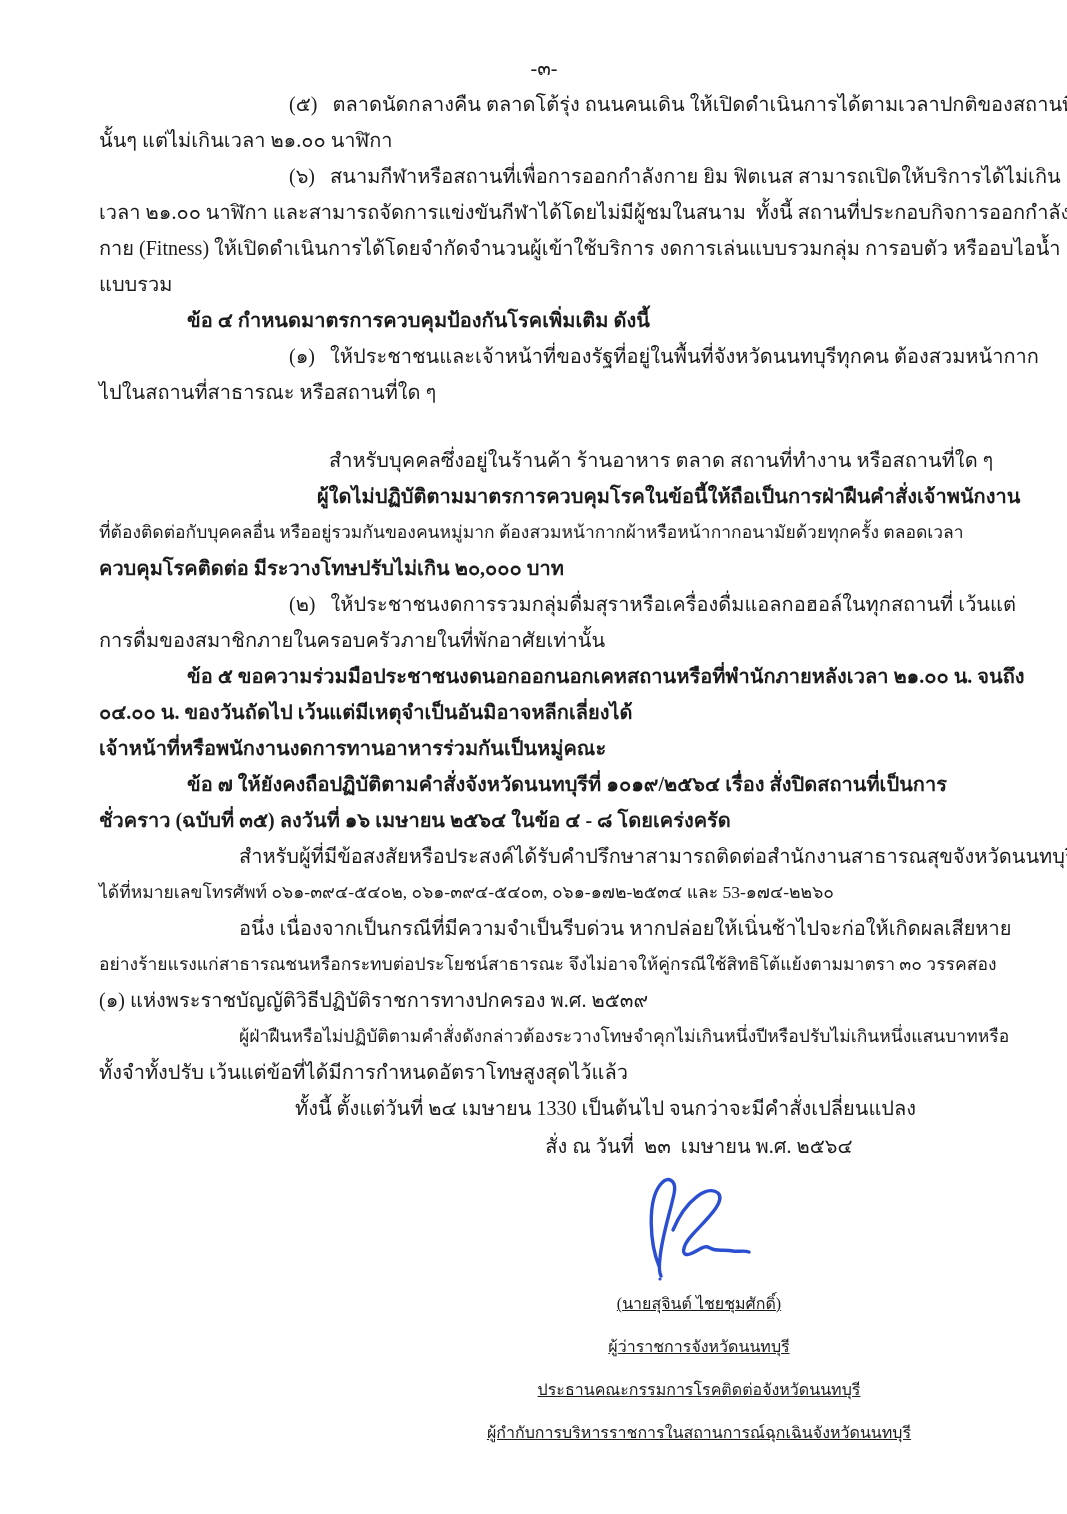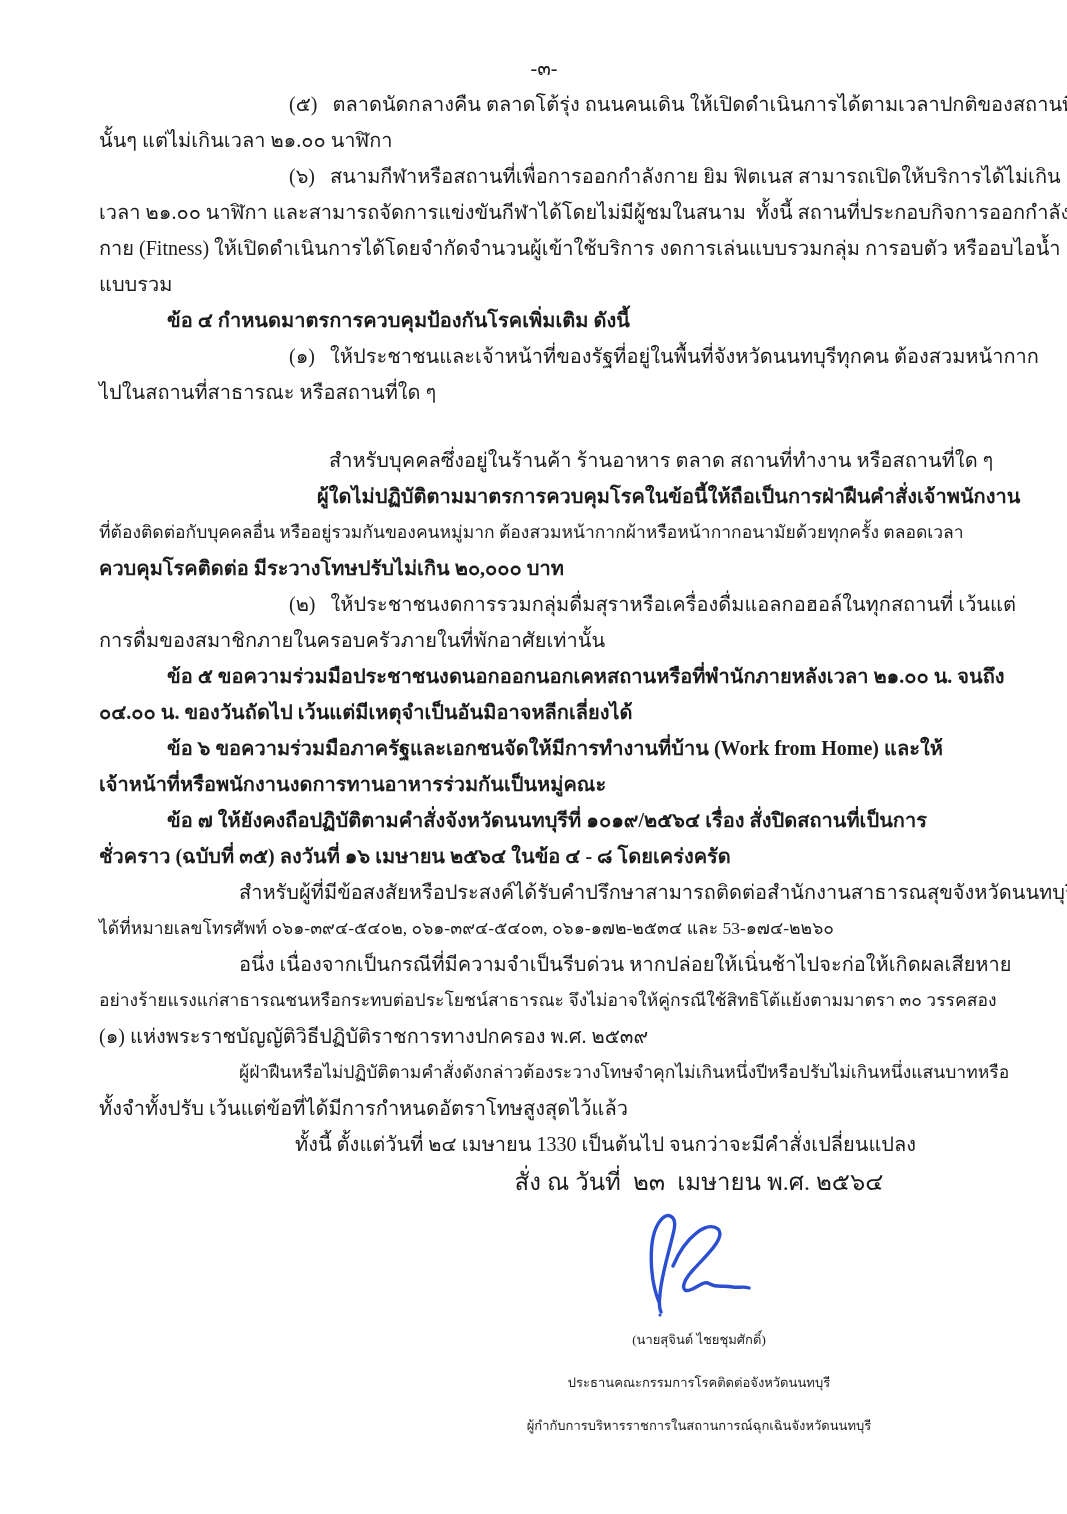--- a/index.html
+++ b/index.html
@@ -22,34 +22,34 @@
     font-size:20px;
   }
   .ln{
     height:36px;line-height:36px;
     font-size:20px;
     white-space:pre;
   }
   .b{font-weight:bold;}
   .sm{font-size:17.5px;}
   .i-item{margin-left:190px;}  
-  .i-kho{margin-left:68px;}   
+  .i-kho{margin-left:88px;}   
   .i-for{margin-left:230px;margin-top:32px;}   
   .i-phu{margin-left:218px;}   
   .i-sec{margin-left:140px;}   
   .i-sub{}    
   .i-tang{margin-left:196px;}  
   .sig{
     width:560px;
     margin-left:320px;
     text-align:center;
   }
-  .sig .date{height:40px;line-height:40px;font-size:24px;white-space:pre;text-align:center;}
+  .sig .date{height:40px;line-height:40px;font-size:20px;white-space:pre;text-align:center;}
   .sig .scribble{display:block;margin:6px auto 0 auto;}
-  .sig .name,.sig .title{height:43px;line-height:43px;font-size:13px;white-space:pre;}
+  .sig .name,.sig .title{height:43px;line-height:43px;font-size:16px;white-space:pre;text-decoration:underline;}
 </style>
 </head>
 <body>
 
 <div class="page">
   <div class="content">
 
     <div class="pageno">-๓-</div>
 
     <div class="ln i-item">(๕)   ตลาดนัดกลางคืน ตลาดโต้รุ่ง ถนนคนเดิน ให้เปิดดำเนินการได้ตามเวลาปกติของสถานที่</div>
@@ -62,21 +62,20 @@
     <div class="ln i-item">(๑)   ให้ประชาชนและเจ้าหน้าที่ของรัฐที่อยู่ในพื้นที่จังหวัดนนทบุรีทุกคน ต้องสวมหน้ากาก</div>
     <div class="ln">ไปในสถานที่สาธารณะ หรือสถานที่ใด ๆ</div>
     <div class="ln i-for">สำหรับบุคคลซึ่งอยู่ในร้านค้า ร้านอาหาร ตลาด สถานที่ทำงาน หรือสถานที่ใด ๆ</div>
     <div class="ln i-phu b">ผู้ใดไม่ปฏิบัติตามมาตรการควบคุมโรคในข้อนี้ให้ถือเป็นการฝ่าฝืนคำสั่งเจ้าพนักงาน</div>
     <div class="ln sm">ที่ต้องติดต่อกับบุคคลอื่น หรืออยู่รวมกันของคนหมู่มาก ต้องสวมหน้ากากผ้าหรือหน้ากากอนามัยด้วยทุกครั้ง ตลอดเวลา</div>
     <div class="ln b">ควบคุมโรคติดต่อ มีระวางโทษปรับไม่เกิน ๒๐,๐๐๐ บาท</div>
     <div class="ln i-item">(๒)   ให้ประชาชนงดการรวมกลุ่มดื่มสุราหรือเครื่องดื่มแอลกอฮอล์ในทุกสถานที่ เว้นแต่</div>
     <div class="ln">การดื่มของสมาชิกภายในครอบครัวภายในที่พักอาศัยเท่านั้น</div>
     <div class="ln i-kho b">ข้อ ๕ ขอความร่วมมือประชาชนงดนอกออกนอกเคหสถานหรือที่พำนักภายหลังเวลา ๒๑.๐๐ น. จนถึง</div>
     <div class="ln b">๐๔.๐๐ น. ของวันถัดไป เว้นแต่มีเหตุจำเป็นอันมิอาจหลีกเลี่ยงได้</div>
-    <div class="ln i-kho b">ข้อ ๖ ขอความร่วมมือภาครัฐและเอกชนจัดให้มีการทำงานที่บ้าน (Work from Home) และให้</div>
     <div class="ln b">เจ้าหน้าที่หรือพนักงานงดการทานอาหารร่วมกันเป็นหมู่คณะ</div>
     <div class="ln i-kho b">ข้อ ๗ ให้ยังคงถือปฏิบัติตามคำสั่งจังหวัดนนทบุรีที่ ๑๐๑๙/๒๕๖๔ เรื่อง สั่งปิดสถานที่เป็นการ</div>
     <div class="ln b">ชั่วคราว (ฉบับที่ ๓๕) ลงวันที่ ๑๖ เมษายน ๒๕๖๔ ในข้อ ๔ - ๘ โดยเคร่งครัด</div>
     <div class="ln i-sec">สำหรับผู้ที่มีข้อสงสัยหรือประสงค์ได้รับคำปรึกษาสามารถติดต่อสำนักงานสาธารณสุขจังหวัดนนทบุรี</div>
     <div class="ln sm">ได้ที่หมายเลขโทรศัพท์ ๐๖๑-๓๙๔-๕๔๐๒, ๐๖๑-๓๙๔-๕๔๐๓, ๐๖๑-๑๗๒-๒๕๓๔ และ 53-๑๗๔-๒๒๖๐</div>
     <div class="ln i-sec">อนึ่ง เนื่องจากเป็นกรณีที่มีความจำเป็นรีบด่วน หากปล่อยให้เนิ่นช้าไปจะก่อให้เกิดผลเสียหาย</div>
     <div class="ln sm">อย่างร้ายแรงแก่สาธารณชนหรือกระทบต่อประโยชน์สาธารณะ จึงไม่อาจให้คู่กรณีใช้สิทธิโต้แย้งตามมาตรา ๓๐ วรรคสอง</div>
     <div class="ln i-sub">(๑) แห่งพระราชบัญญัติวิธีปฏิบัติราชการทางปกครอง พ.ศ. ๒๕๓๙</div>
     <div class="ln i-sec sm">ผู้ฝ่าฝืนหรือไม่ปฏิบัติตามคำสั่งดังกล่าวต้องระวางโทษจำคุกไม่เกินหนึ่งปีหรือปรับไม่เกินหนึ่งแสนบาทหรือ</div>
     <div class="ln">ทั้งจำทั้งปรับ เว้นแต่ข้อที่ได้มีการกำหนดอัตราโทษสูงสุดไว้แล้ว</div>
@@ -85,18 +84,19 @@
     <div class="sig">
       <div class="date">สั่ง ณ วันที่  ๒๓  เมษายน พ.ศ. ๒๕๖๔</div>
       <svg class="scribble" width="140" height="110" viewBox="0 0 140 110" aria-hidden="true">
         <g fill="none" stroke="#2b4fd0" stroke-width="3.4" stroke-linecap="round" stroke-linejoin="round">
           <path d="M30,94 C21,72 18,30 31,13 C39,3 48,8 45,22 C41,41 33,64 31,86 C30,94 30,100 32,104"></path>
           <path d="M44,58 C57,27 79,13 89,21 C97,29 79,46 64,62 C52,75 52,85 61,82 C70,79 74,72 81,76 C87,80 95,77 104,79 C110,80 115,78 120,80"></path>
           <circle cx="31" cy="107" r="1.6" fill="#2b4fd0" stroke="none"></circle>
         </g>
       </svg>
       <div class="name">(นายสุจินต์ ไชยชุมศักดิ์)</div>
+      <div class="title">ผู้ว่าราชการจังหวัดนนทบุรี</div>
       <div class="title">ประธานคณะกรรมการโรคติดต่อจังหวัดนนทบุรี</div>
       <div class="title">ผู้กำกับการบริหารราชการในสถานการณ์ฉุกเฉินจังหวัดนนทบุรี</div>
     </div>
 
   </div>
 </div>
 
 </body></html>

